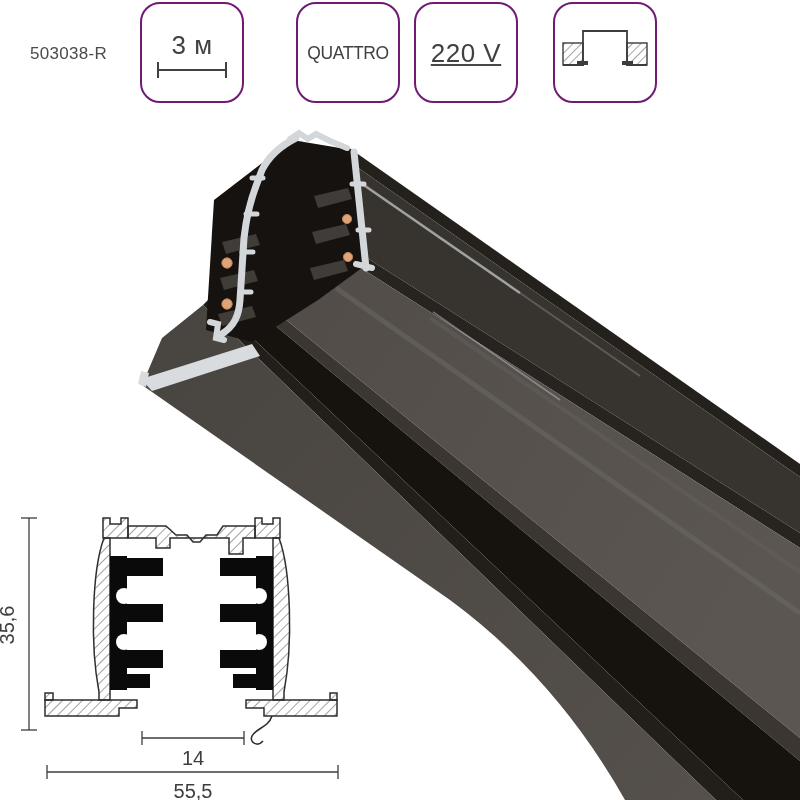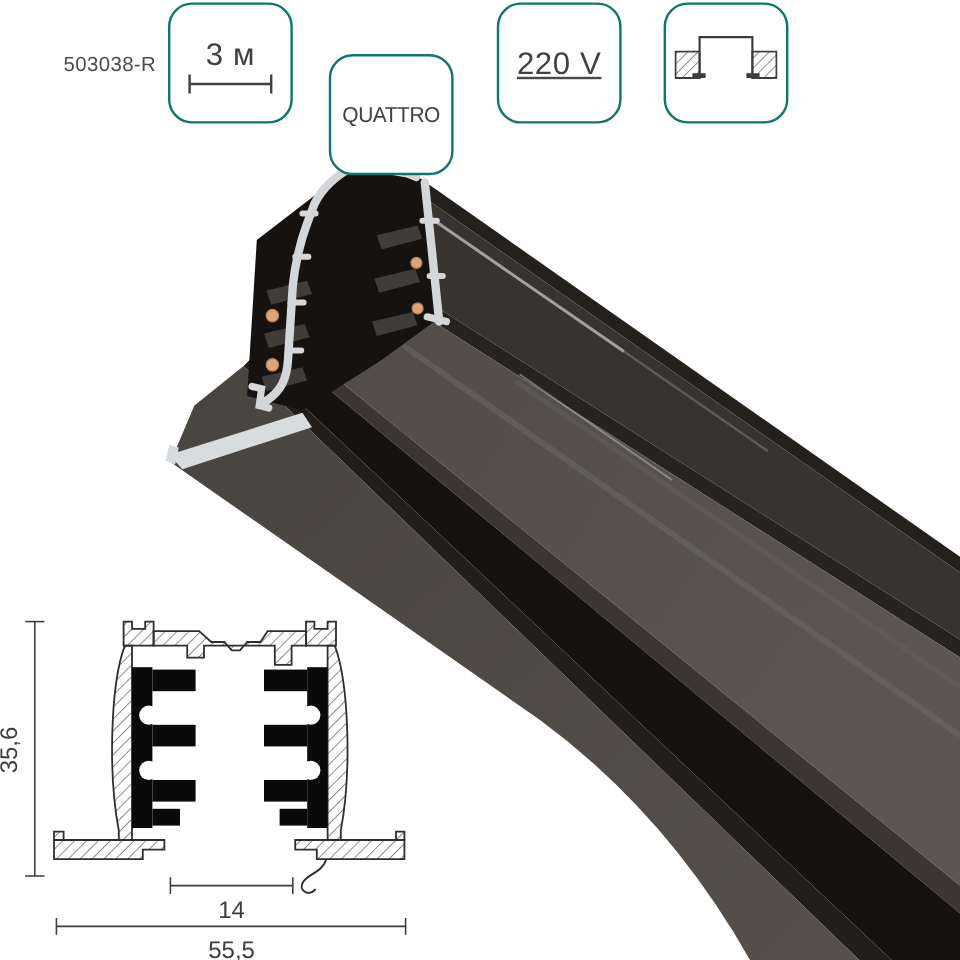--- a/index.html
+++ b/index.html
@@ -1,20 +1,20 @@
 <!DOCTYPE html>
 <html><head>
 <meta charset="utf-8">
 <style>
   html,body{margin:0;padding:0;background:#fff;}
   #stage{position:relative;width:800px;height:800px;background:#fff;overflow:hidden;
          font-family:"Liberation Sans",sans-serif;color:#48484a;}
   .abs{position:absolute;}
-  #product-code{left:30px;top:44px;font-size:17px;letter-spacing:.3px;color:#4b4b4d;margin-left:23px;}
-  .badge{top:2px;width:100px;height:97px;border:2px solid #0f766e;border-radius:20px;
+  #product-code{left:30px;top:44px;font-size:17px;letter-spacing:.3px;color:#4b4b4d;}
+  .badge{top:2px;width:100px;height:97px;border:2px solid #701a75;border-radius:20px;
          display:flex;flex-direction:column;align-items:center;justify-content:center;
          background:#fff;z-index:5;}
   .badge .lbl{color:#414143;font-size:26px;letter-spacing:.5px;line-height:1;}
   #badge-series .lbl{font-size:18px;letter-spacing:-0.4px;transform:scaleX(.97);}
   #badge-length .lbl{margin-top:6px;}
   svg{display:block;}
   #render-svg{left:0;top:0;z-index:1;}
   #drawing-svg{left:0;top:485px;z-index:3;}
   .dim-text{font-size:20px;fill:#3d3d3f;}
 </style>
@@ -27,21 +27,21 @@
 
   <div id="badge-length" class="badge abs" style="left:140px;">
     <span class="lbl">3 м</span>
     <svg width="82" height="22" viewBox="0 0 82 22">
       <line x1="7" y1="4" x2="7" y2="20" stroke="#414143" stroke-width="2"></line>
       <line x1="75" y1="4" x2="75" y2="20" stroke="#414143" stroke-width="2"></line>
       <line x1="7" y1="12" x2="75" y2="12" stroke="#414143" stroke-width="2"></line>
     </svg>
   </div>
 
-  <div id="badge-series" class="badge abs" style="left:274px;margin-top:43px;">
+  <div id="badge-series" class="badge abs" style="left:296px;">
     <span class="lbl">QUATTRO</span>
   </div>
 
   <div id="badge-voltage" class="badge abs" style="left:414px;text-decoration:underline;">
     <span class="lbl">220 V</span>
   </div>
 
   <div id="badge-mount" class="badge abs" style="left:553px;">
     <svg width="92" height="60" viewBox="0 0 92 60">
       <defs>

